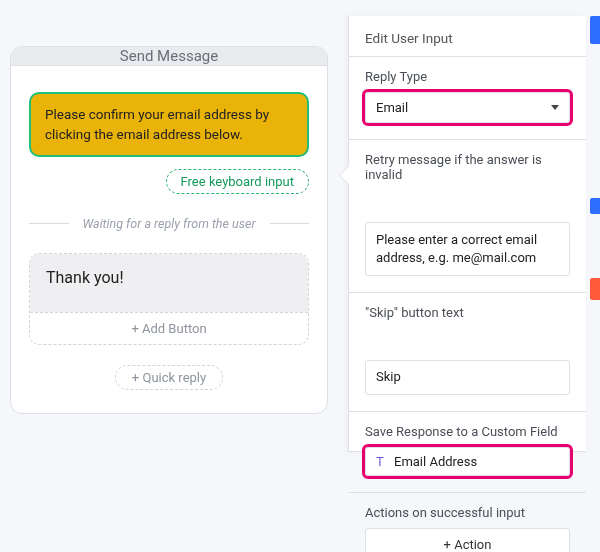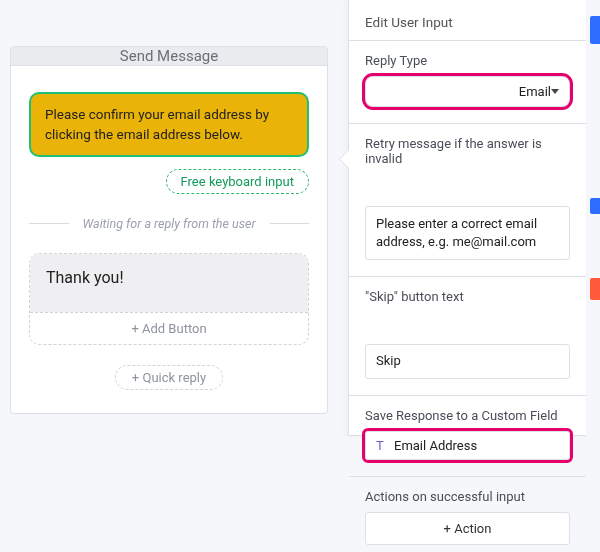--- a/index.html
+++ b/index.html
@@ -13,21 +13,21 @@
     --bg:#f5f7fa;
     --panel-bg:#ffffff;
     --soft-gray:#f1f2f4;
   }
   *{box-sizing:border-box;font-family:-apple-system,BlinkMacSystemFont,"Segoe UI",Roboto,Arial,sans-serif;}
   body{margin:0;width:600px;height:552px;overflow:hidden;background:var(--bg);position:relative;}
 
   
   .preview-col{
     position:absolute;left:10px;top:46px;width:318px;height:368px;
-    background:var(--panel-bg);border:1px solid var(--border);border-radius:4px;
+    background:var(--panel-bg);border:1px solid var(--border);border-radius:12px;
     display:flex;flex-direction:column;overflow:hidden;
   }
   .preview-title{
     height:42px;background:#e9ebee;border-bottom:1px solid var(--border);
     display:flex;align-items:center;justify-content:center;
     color:#6a6f78;font-size:15px;
   }
   .preview-body{flex:1;padding:26px 18px 10px;position:relative;}
   .msg-bubble{
     border:2px solid var(--green);border-radius:10px;background:#eab308;
@@ -44,30 +44,30 @@
   .reply-msg{background:#efeff1;padding:14px 16px;font-size:16px;color:var(--txt);min-height:58px;}
   .reply-add{border-top:1.5px dashed #d0d4da;text-align:center;padding:8px 0;font-size:13px;color:#8e949d;}
   .quick-reply{margin:20px auto 16px;width:fit-content;border:1.5px dashed #d0d4da;border-radius:16px;padding:4px 16px;font-size:13px;color:#8e949d;text-align:center;}
   .toolbar{display:flex;gap:12px;padding:10px 12px 0;overflow:hidden;}
   .tool-card{flex:0 0 62px;height:58px;border:1.5px dashed #d0d4da;border-radius:8px;display:flex;flex-direction:column;align-items:center;justify-content:center;gap:4px;color:#6a6f78;font-size:11px;}
   .tool-card svg{width:26px;height:20px;stroke:#6a6f78;fill:none;stroke-width:1.6;}
   .tool-card.double svg{width:30px;}
 
   
   .side-panel{
-    position:absolute;right:14px;top:0;width:238px;height:436px;
+    position:absolute;right:14px;top:16px;width:238px;height:436px;
     background:var(--panel-bg);border:1px solid var(--border);border-right:0;border-top:0;
     box-shadow:-2px 0 6px rgba(0,0,0,.04);
   }
   .side-title{padding:14px 16px 10px;font-size:13.5px;color:#555;border-bottom:1px solid var(--border);}
   .section{padding:12px 16px 16px;border-bottom:1px solid var(--border);}
   .section:last-child{border-bottom:0;}
   .section-label{font-size:13px;color:#4a4f57;margin-bottom:8px;}
   .input-box{border:1px solid var(--border);border-radius:3px;background:#fff;color:var(--txt);font-size:13px;}
-  .dropdown{display:flex;align-items:center;justify-content:flex-end;padding:7px 10px;border-radius:8px;}
+  .dropdown{display:flex;align-items:center;justify-content:space-between;padding:7px 10px;}
   .dropdown .caret{width:0;height:0;border-left:4px solid transparent;border-right:4px solid transparent;border-top:5px solid #444;}
   .text-area{padding:8px 10px;line-height:1.4;min-height:40px;margin-top:40px;}
   .pink-outline{outline:3px solid var(--pink);outline-offset:0;}
   .field-chip{display:flex;align-items:center;gap:6px;padding:6px 8px;}
   .field-chip svg{width:14px;height:14px;}
   .action-btn{border:1px solid var(--border);border-radius:3px;text-align:center;padding:8px 0;font-size:13px;color:#333;background:#fff;}
 
   
   .edge-tab{position:absolute;right:0;width:10px;background:var(--blue-accent);border-radius:2px 0 0 2px;}
   .et1{top:16px;height:28px;}

